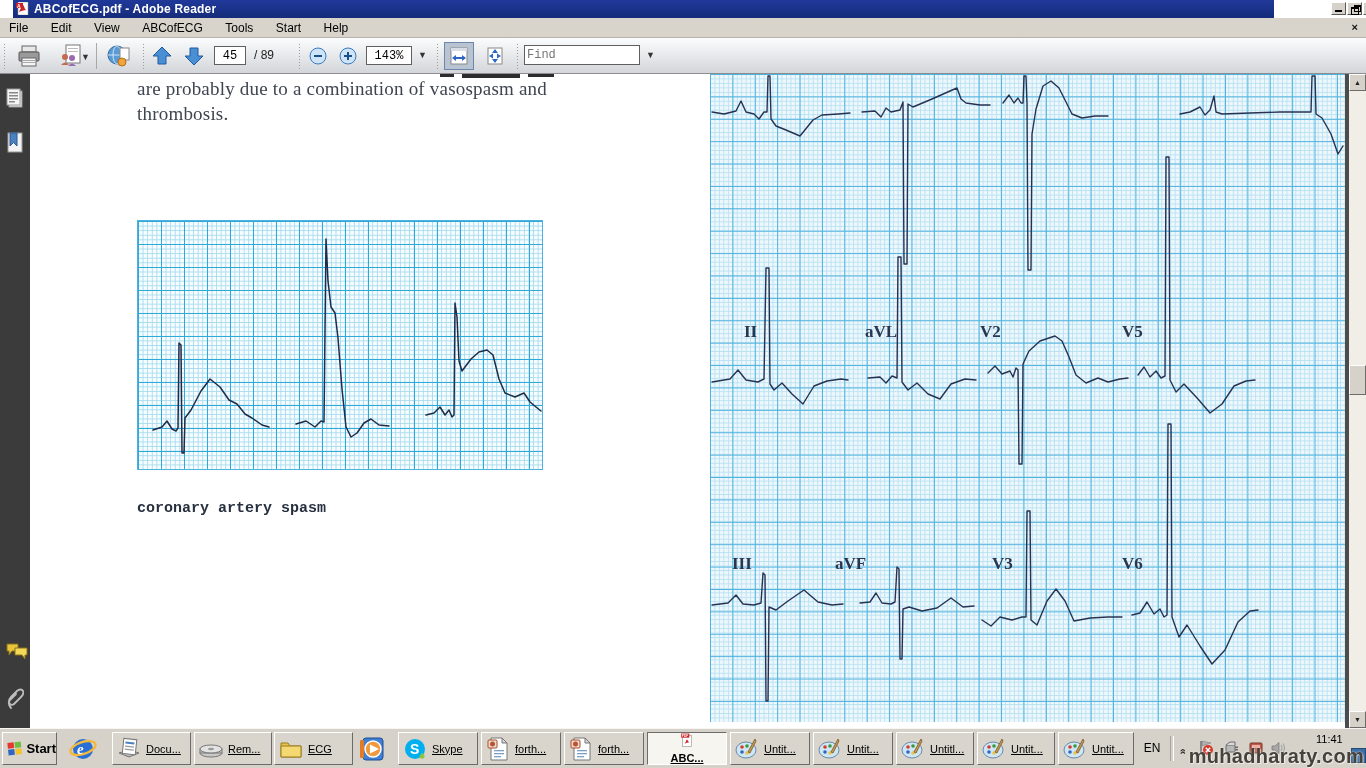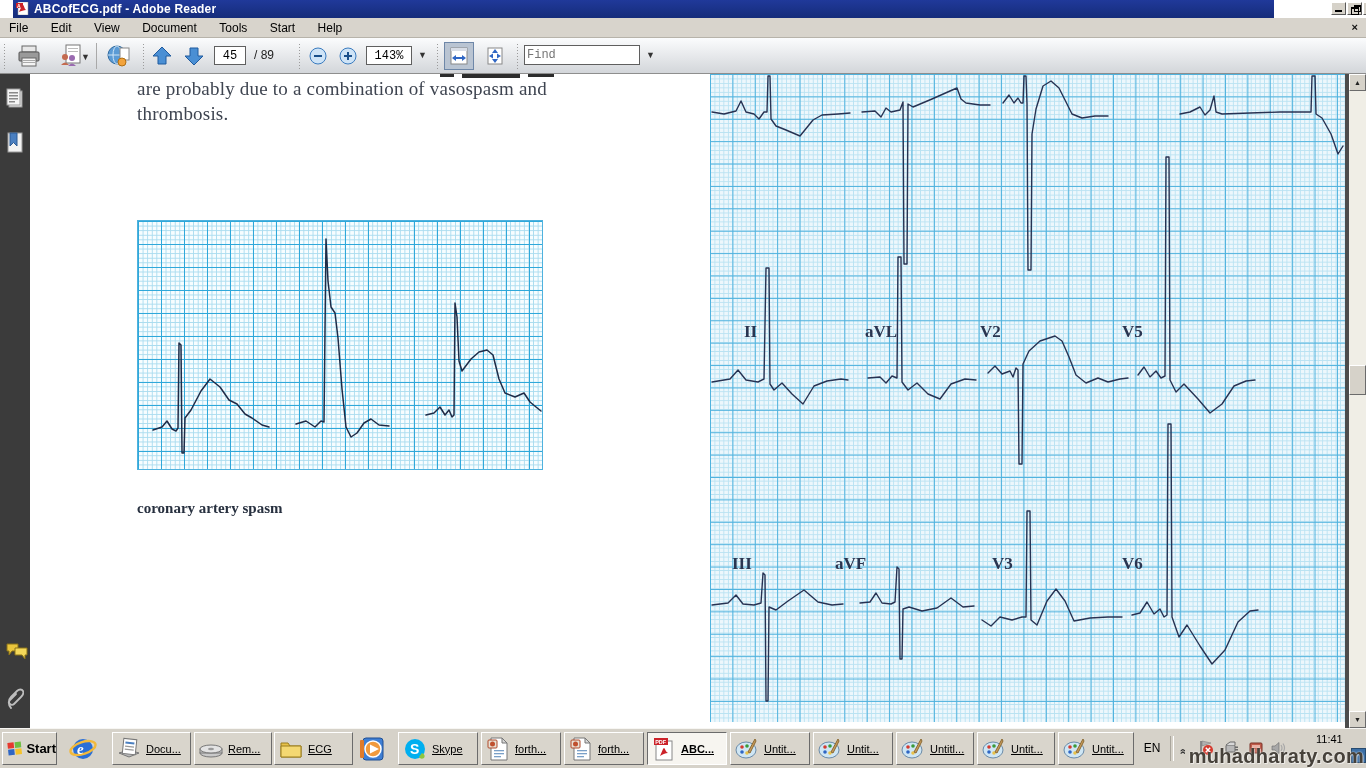--- a/index.html
+++ b/index.html
@@ -67,21 +67,21 @@
     font-size:7px;text-align:center;line-height:15px;color:#222;}
   #vthumb{position:absolute;left:0;top:291px;width:17px;height:30px;background:#d6d2c9;
     border:1px solid;border-color:#fff #6b6b6b #6b6b6b #fff;box-sizing:border-box;}
   
   #taskbar{position:absolute;left:0;top:728px;width:1366px;height:40px;background:#d6d2c9;
     border-top:1px solid #f7f6f3;box-sizing:border-box;}
   .taskbtn{position:absolute;top:3px;height:33px;background:#d9d5cc;
     border:1px solid;border-color:#fff #6b6b6b #6b6b6b #fff;box-sizing:border-box;
     display:flex;align-items:center;gap:5px;padding:0 4px;overflow:hidden;text-decoration:underline;}
   .taskbtn .tlbl{font-size:11px;color:#000;white-space:nowrap;}
-  .taskbtn.active{background:#f7f5f0;border-color:#6b6b6b #fff #fff #6b6b6b;}
+  .taskbtn.active{background:#f7f5f0;border-color:#6b6b6b #fff #fff #6b6b6b;flex-direction:column;}
   .taskbtn.active .tlbl{font-weight:bold;}
   .qicon{position:absolute;top:5px;width:30px;height:30px;display:flex;align-items:center;justify-content:center;}
   #startbtn{position:absolute;left:2px;top:3px;width:55px;height:33px;background:#d9d5cc;
     border:1px solid;border-color:#fff #6b6b6b #6b6b6b #fff;box-sizing:border-box;
     display:flex;align-items:center;gap:4px;padding-left:4px;}
   #startbtn .slbl{font-size:13px;font-weight:bold;color:#000;}
   #lang{position:absolute;left:1138px;top:6px;width:28px;height:27px;
     font-size:12px;color:#000;text-align:center;line-height:27px;}
   #traysep{position:absolute;left:1170px;top:7px;width:2px;height:25px;
     border-left:1px solid #a9a59c;border-right:1px solid #fff;}
@@ -114,21 +114,21 @@
       <div style="position:absolute;left:3px;top:4px;width:6px;height:5px;border:1px solid #000;border-top-width:2px;"></div>
       <div style="position:absolute;left:6px;top:2px;width:5px;height:4px;border:1px solid #000;border-top-width:2px;"></div>
     </div>
     <div class="winbtn" style="left:1350px;font-weight:bold;font-size:11px;">×</div>
   </div>
 
   <div id="menubar">
     <span class="menuitem">File</span>
     <span class="menuitem">Edit</span>
     <span class="menuitem">View</span>
-    <span class="menuitem">Document</span>
+    <span class="menuitem">ABCofECG</span>
     <span class="menuitem">Tools</span>
     <span class="menuitem">Start</span>
     <span class="menuitem">Help</span>
     <span id="menuclose">×</span>
   </div>
 
   <div id="toolbar">
     <div class="grip" style="left:3px;"></div>
 
     <div class="tbtn" style="left:12px;width:34px;">
@@ -267,21 +267,21 @@
             M15,209 L24,206 L29,200 L34,208 L38,210 L40,207 L41,122 L43,124 L44,232 L46,232 L47,197
             L53,189 L63,170 L72,158 L82,166 L91,179 L99,183 L107,193 L114,197 L124,204 L131,206
             M158,203 L168,200 L177,206 L183,200 L186,201 L188,18 L190,60 L193,86 L197,92 L200,117
             L204,168 L208,206 L213,216 L219,212 L226,202 L233,198 L241,204 L251,205
             M288,194 L296,192 L302,186 L307,194 L311,189 L314,196 L316,194 L317,82 L319,96 L321,140
             L324,150 L327,146 L333,138 L341,131 L349,129 L355,134 L361,158 L367,172 L377,176
             L386,172 L392,181 L398,186 L403,190"></path>
         </svg>
       </div>
 
-      <div class="caption" style="left:107px;top:426px;">coronary artery spasm</div>
+      <div class="caption" style="left:107px;top:426px;font-family:Liberation Mono, monospace;">coronary artery spasm</div>
 
       <div id="bigecg">
         <svg width="635" height="648" viewBox="0 0 635 648">
           <g fill="none" stroke="#273252" stroke-width="1.4" stroke-linejoin="round" stroke-linecap="round">
 
             <path d="M2,38 L14,40 L26,37 L31,27 L36,38 L44,40 L49,45 L54,38 L57,38 L58,2 L60,2 L61,45
               L66,52 L76,56 L90,62 L103,46 L112,41 L128,40 L140,39
               M152,38 L165,37 L171,43 L176,34 L181,38 L190,36 L193,28 L194,190 L197,190 L198,30
               L203,33 L222,25 L240,17 L247,14 L251,25 L256,29 L270,31 L280,31
               M293,29 L299,21 L304,29 L308,24 L311,29 L313,29 L314,2 L316,2 L317,30 L318,196 L321,196

